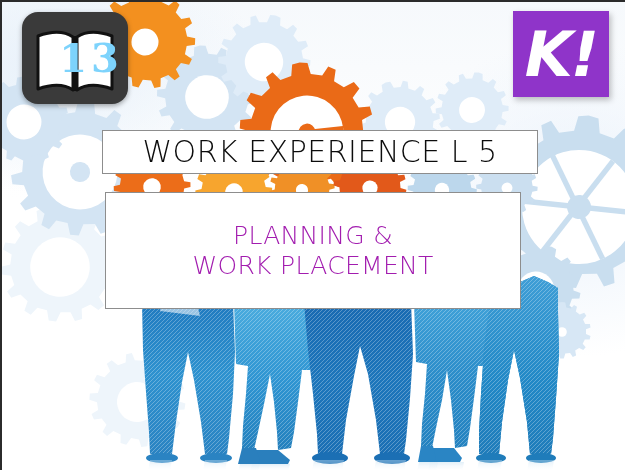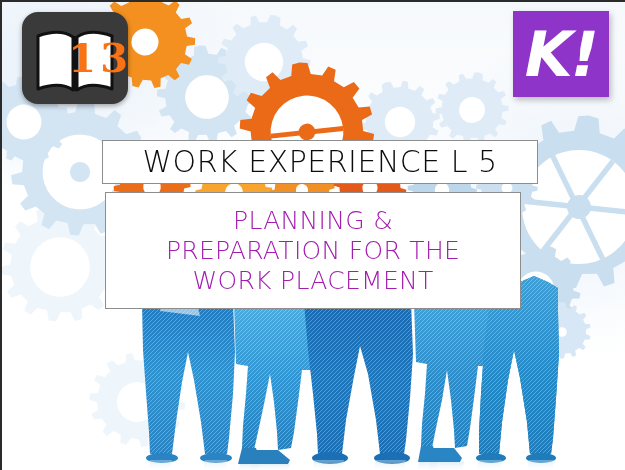--- a/index.html
+++ b/index.html
@@ -38,27 +38,27 @@
     left: 20px; top: 10px;
     width: 106px; height: 92px;
     background: #3a3a3a;
     border-radius: 16px;
     box-shadow: 0 2px 5px rgba(0,0,0,0.35);
     z-index: 6;
   }
   .book-icon svg { position: absolute; left: 0; top: 0; }
   .book-num {
     position: absolute;
-    left: 4px; top: 26px;
+    left: 16px; top: 26px;
     width: 106px;
-    text-align: right;
+    text-align: center;
     font-family: "DejaVu Serif", serif;
     font-weight: bold;
     font-size: 40px;
-    color: #f97316;
+    color: #7dd3fc;
     letter-spacing: 4px;
     line-height: 1;
   }
 
   
   .kahoot {
     position: absolute;
     left: 511px; top: 9px;
     width: 96px; height: 86px;
     background: #8f34c9;
@@ -75,21 +75,21 @@
     font-style: italic;
     font-size: 62px;
     line-height: 84px;
     color: #ffffff;
     letter-spacing: -2px;
   }
 
   
   .title-box {
     position: absolute;
-    left: 100px; top: 138px;
+    left: 100px; top: 128px;
     width: 436px; height: 44px;
     background: #ffffff;
     border: 1px solid #8d8d8d;
     box-sizing: border-box;
     display: flex;
     align-items: center;
     justify-content: center;
     z-index: 5;
   }
   .title-text {
@@ -396,17 +396,16 @@
   <div class="kahoot">
     <div class="k-glyph">K!</div>
   </div>
 
   <div class="title-box">
     <div class="title-text">WORK EXPERIENCE L 5</div>
   </div>
 
   <div class="subtitle-box">
     <div class="subtitle-line">PLANNING &amp;</div>
-    <div class="subtitle-line">PREPARATION FOR THE</div>
     <div class="subtitle-line">WORK PLACEMENT</div>
   </div>
 
 </div>
 
 </body></html>

